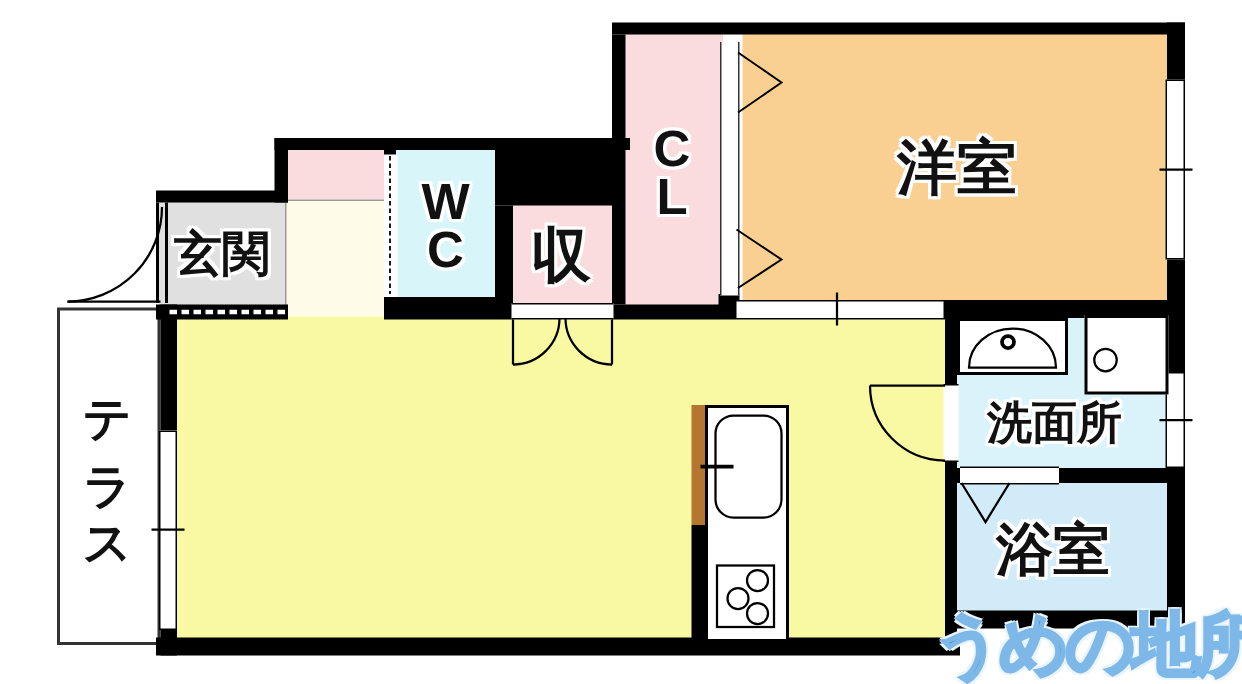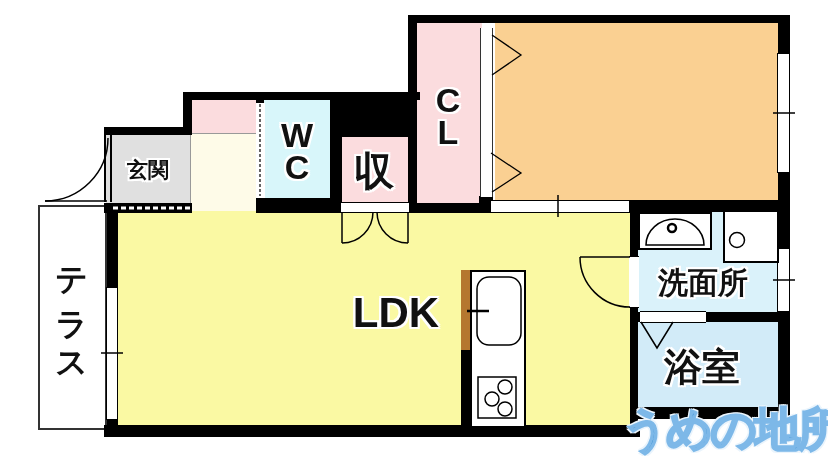--- a/index.html
+++ b/index.html
@@ -123,34 +123,34 @@
       <line x1="773" y1="113" x2="795" y2="113"></line>
       <line x1="773" y1="280" x2="795" y2="280"></line>
       <line x1="558" y1="195" x2="558" y2="217"></line>
 
       <line x1="260" y1="104" x2="260" y2="196" stroke-width="1.2" stroke-dasharray="3,2"></line>
 
       <line x1="113" y1="208" x2="190" y2="208" stroke="#fff" stroke-width="3" stroke-dasharray="5,3"></line>
     </g>
   </svg>
 
-  <div class="lbl" style="left:148px;top:169px;font-size:21px;">玄関</div>
+  <div class="lbl" style="left:148px;top:169px;font-size:32px;">玄関</div>
   <div class="lbl" style="left:297px;top:151px;font-size:34px;line-height:0.95;">
     <div>W</div>
       <div>C</div>
   </div>
   <div class="lbl" style="left:374px;top:171px;font-size:40px;">収</div>
   <div class="lbl" style="left:448px;top:116px;font-size:34px;line-height:0.95;">
     <div>C</div>
       <div>L</div>
   </div>
   <div class="lbl" style="left:638px;top:112px;font-size:40px;line-height:1.05;">
+    <div>洋室</div>
   </div>
   <div class="lbl" style="left:396px;top:313px;font-size:42px;line-height:1.0;">
-    <div>LDK</div>
   </div>
   <div class="lbl vert" style="left:72px;top:310px;font-size:32px;">テラス</div>
   <div class="lbl" style="left:703px;top:283px;font-size:30px;">洗面所</div>
   <div class="lbl" style="left:702px;top:367px;font-size:38px;">浴室</div>
 
   <div class="watermark">うめの地所</div>
 
 </div>
 
 </body></html>

